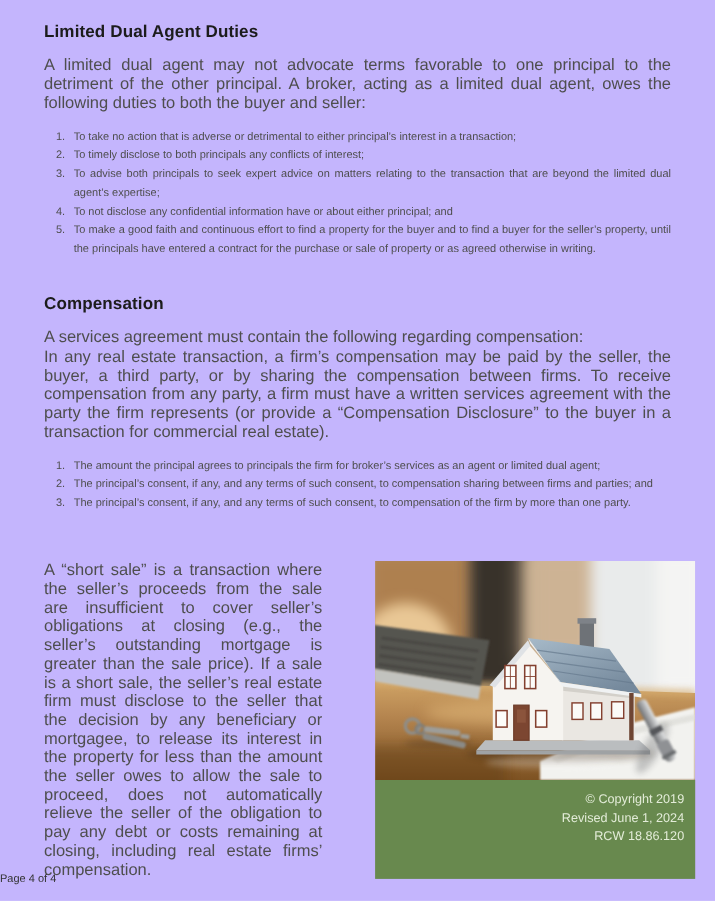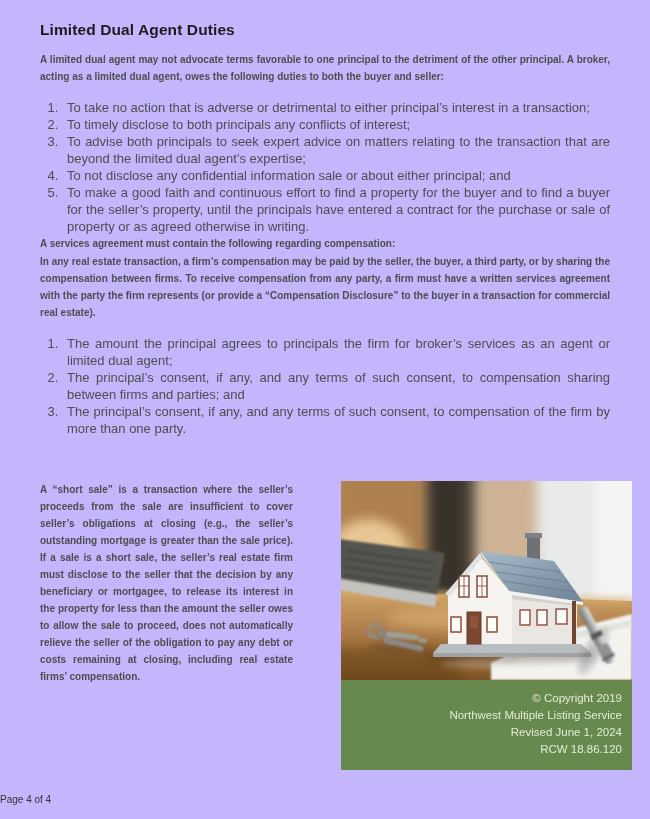--- a/index.html
+++ b/index.html
@@ -8,26 +8,26 @@
     font-family: "Liberation Sans", "DejaVu Sans", sans-serif;
   }
   .page { position: relative; width: 650px; height: 819px; background: #c4b5fd; }
   .content { padding: 21px 40px 0 40px; }
 
   h1.sec-heading {
     font-size: 15.5px; font-weight: 700; color: #1c1c1c;
     margin: 0 0 12px 0; letter-spacing: 0.1px;
   }
   p.body {
-    font-size: 10px; line-height: 17px; color: #4e4e4e;
-    text-align: justify; margin: 0 0 14px 0; font-weight: bold;
+    font-size: 15px; line-height: 17px; color: #4e4e4e;
+    text-align: justify; margin: 0 0 14px 0;
   }
   ol.doc-list {
     margin: 1px 0 0 0; padding-left: 22px;
-    font-size: 13px; line-height: 17px; color: #4e4e4e;
+    font-size: 10px; line-height: 17px; color: #4e4e4e;
   }
   ol.doc-list li { padding-left: 5px; text-align: justify; }
 
   .sec-comp h1.sec-heading { margin-top: 33px; }
   p.lead { margin-bottom: 1px; }
 
   .sec-short { margin-top: 44px; position: relative; }
   .left-col { width: 253px; }
   .left-col p.body { margin-bottom: 0; }
 
@@ -49,26 +49,27 @@
 <div class="page">
   <div class="content">
 
     <section class="sec-dual">
       <h1 class="sec-heading">Limited Dual Agent Duties</h1>
       <p class="body">A limited dual agent may not advocate terms favorable to one principal to the detriment of the other principal. A broker, acting as a limited dual agent, owes the following duties to both the buyer and seller:</p>
       <ol class="doc-list">
         <li>To take no action that is adverse or detrimental to either principal’s interest in a transaction;</li>
         <li>To timely disclose to both principals any conflicts of interest;</li>
         <li>To advise both principals to seek expert advice on matters relating to the transaction that are beyond the limited dual agent’s expertise;</li>
-        <li>To not disclose any confidential information sale or about either principal; and</li>
+        <li>To not disclose any confidential information have or about either principal; and</li>
         <li>To make a good faith and continuous effort to find a property for the buyer and to find a buyer for the seller’s property, until the principals have entered a contract for the purchase or sale of property or as agreed otherwise in writing.</li>
       </ol>
     </section>
 
     <section class="sec-comp">
+      <h1 class="sec-heading">Compensation</h1>
       <p class="body lead">A services agreement must contain the following regarding compensation:</p>
       <p class="body">In any real estate transaction, a firm’s compensation may be paid by the seller, the buyer, a third party, or by sharing the compensation between firms. To receive compensation from any party, a firm must have a written services agreement with the party the firm represents (or provide a “Compensation Disclosure” to the buyer in a transaction for commercial real estate).</p>
       <ol class="doc-list">
         <li>The amount the principal agrees to principals the firm for broker’s services as an agent or limited dual agent;</li>
         <li>The principal’s consent, if any, and any terms of such consent, to compensation sharing between firms and parties; and</li>
         <li>The principal’s consent, if any, and any terms of such consent, to compensation of the firm by more than one party.</li>
       </ol>
     </section>
 
     <section class="sec-short">
@@ -179,21 +180,20 @@
             <g transform="rotate(62 256 155)" filter="url(#b1)">
               <rect x="224" y="150" width="62" height="10" rx="4" fill="url(#peng)"></rect>
               <rect x="252" y="149" width="6" height="12" fill="#54565a"></rect>
               <rect x="266" y="149" width="14" height="12" rx="3" fill="#8f9194"></rect>
               <rect x="278" y="148" width="4" height="14" rx="2" fill="#6b6d70"></rect>
             </g>
           </svg>
         </div>
         <figcaption class="caption">
           <div>© Copyright 2019</div>
-          <div>Northwest Multiple Listing Service</div>
           <div>Revised June 1, 2024</div>
           <div>RCW 18.86.120</div>
         </figcaption>
       </figure>
     </section>
   </div>
 
   <div class="footer">Page 4 of 4</div>
 </div>
 

